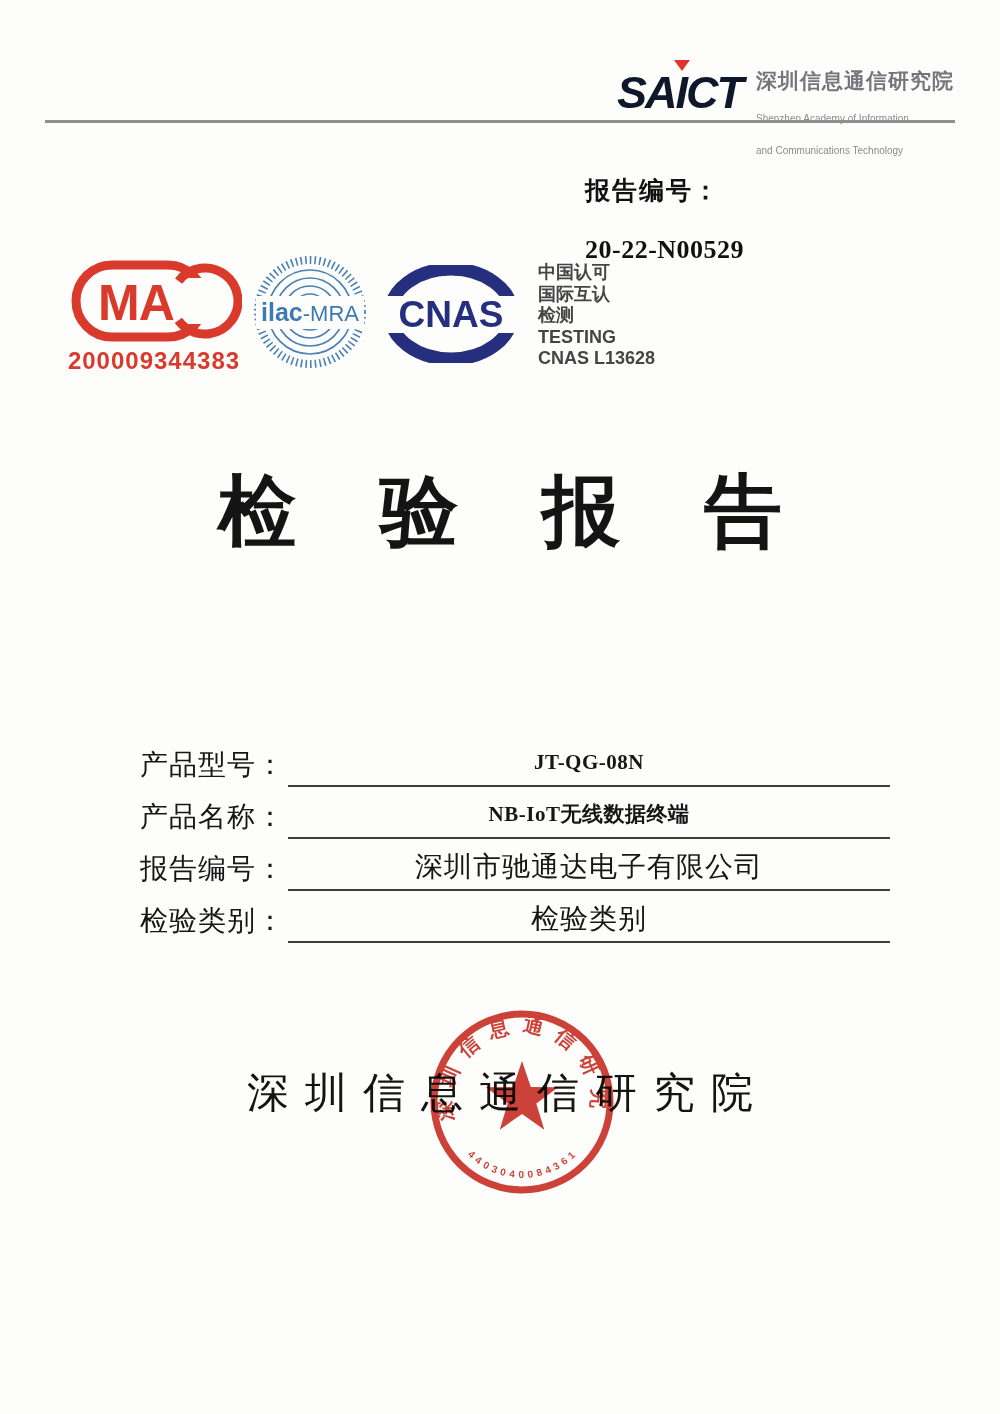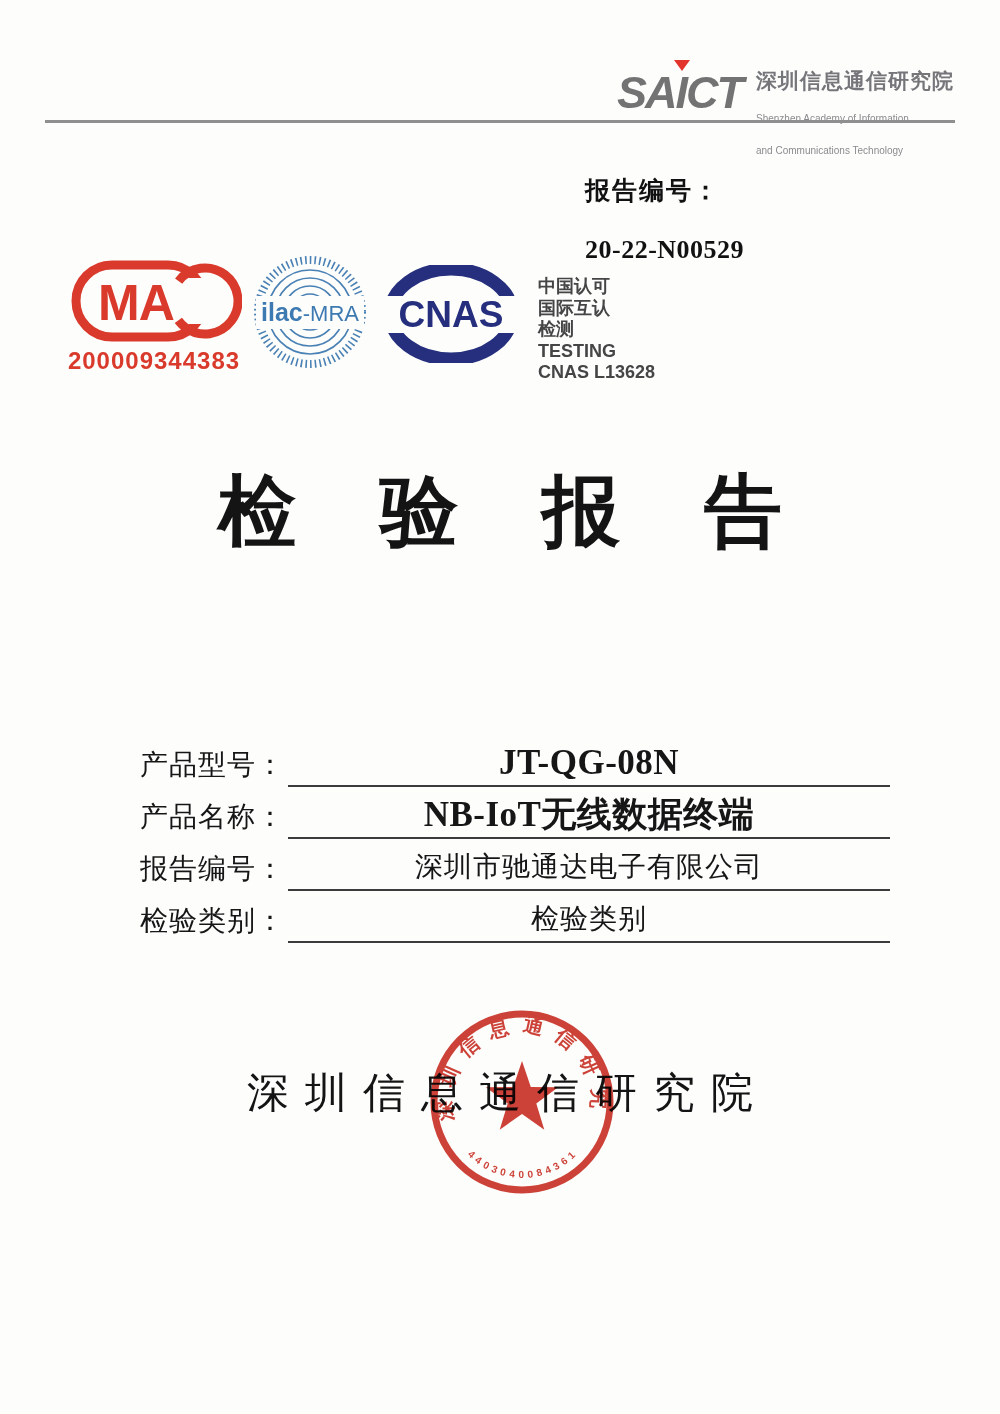--- a/index.html
+++ b/index.html
@@ -9,21 +9,21 @@
     background:#fdfdfc; overflow:hidden;
     font-family:"Liberation Serif","DejaVu Serif",serif; color:#111;
   }
 
   
   .hdr-logo { position:absolute; top:58px; right:46px; display:flex; gap:14px; align-items:flex-start; }
   .saict-wrap { position:relative; padding-top:12px; }
   .saict-word {
     font-family:"Liberation Sans","DejaVu Sans",sans-serif;
     font-style:italic; font-weight:800; font-size:45px; line-height:45px;
-    letter-spacing:-2px; color:#737373;
+    letter-spacing:-2px; color:#0f172a;
   }
   .saict-dot {
     position:absolute; top:2px; left:52%; transform:translateX(-50%);
     width:0; height:0; border-left:8px solid transparent; border-right:8px solid transparent;
     border-top:11px solid #e2342b;
   }
   .hdr-names { padding-top:10px; }
   .hdr-cn {
     font-family:"Liberation Sans","DejaVu Sans",sans-serif;
     font-size:21px; line-height:25px; color:#75767a; letter-spacing:1px; font-weight:600;
@@ -41,21 +41,21 @@
   
   .cma-svg  { position:absolute; left:70px;  top:257px; }
   .cma-number {
     position:absolute; left:66px; top:347px; width:176px; text-align:center;
     font-family:"Liberation Sans","DejaVu Sans",sans-serif;
     font-size:24px; font-weight:700; color:#d93a2b; letter-spacing:1px;
   }
   .ilac-svg { position:absolute; left:251px; top:253px; }
   .cnas-svg { position:absolute; left:385px; top:265px; }
   .cnas-lines {
-    position:absolute; left:538px; top:276px;
+    position:absolute; left:538px; top:262px;
     font-family:"Liberation Sans","DejaVu Sans",sans-serif;
     font-size:18px; font-weight:700; color:#454545; line-height:21.5px;
   }
 
   
   .doc-title {
     position:absolute; top:468px; left:0; width:100%;
     display:flex; justify-content:center; gap:84px;
     font-size:78px; font-weight:600; color:#141414; line-height:88px;
   }
@@ -63,21 +63,21 @@
   
   .fields { position:absolute; left:128px; top:738px; width:756px; }
   .field-row { position:absolute; left:12px; width:756px; height:52px; }
   .field-row:nth-child(1){ top:0; }   .field-row:nth-child(2){ top:52px; }
   .field-row:nth-child(3){ top:104px;} .field-row:nth-child(4){ top:156px; }
   .field-label { position:absolute; left:0; top:8px; font-size:28px; letter-spacing:1px; color:#161616; }
   .field-value {
     position:absolute; left:148px; top:0; width:602px; height:49px;
     border-bottom:2px solid #3c3c3c; text-align:center; line-height:49px; color:#161616;
   }
-  .v-bold { font-weight:700; font-size:35px; letter-spacing:0.5px; }
+  .v-bold { font-weight:700; font-size:21px; letter-spacing:0.5px; }
   .v-reg  { font-weight:400; font-size:28px; letter-spacing:1px; }
 
   
   .org-name {
     position:absolute; top:1068px; left:0; width:100%;
     display:flex; justify-content:center; gap:16px;
     font-size:42px; color:#141414; line-height:50px;
   }
   .stamp {
     position:absolute; left:424px; top:1002px;

